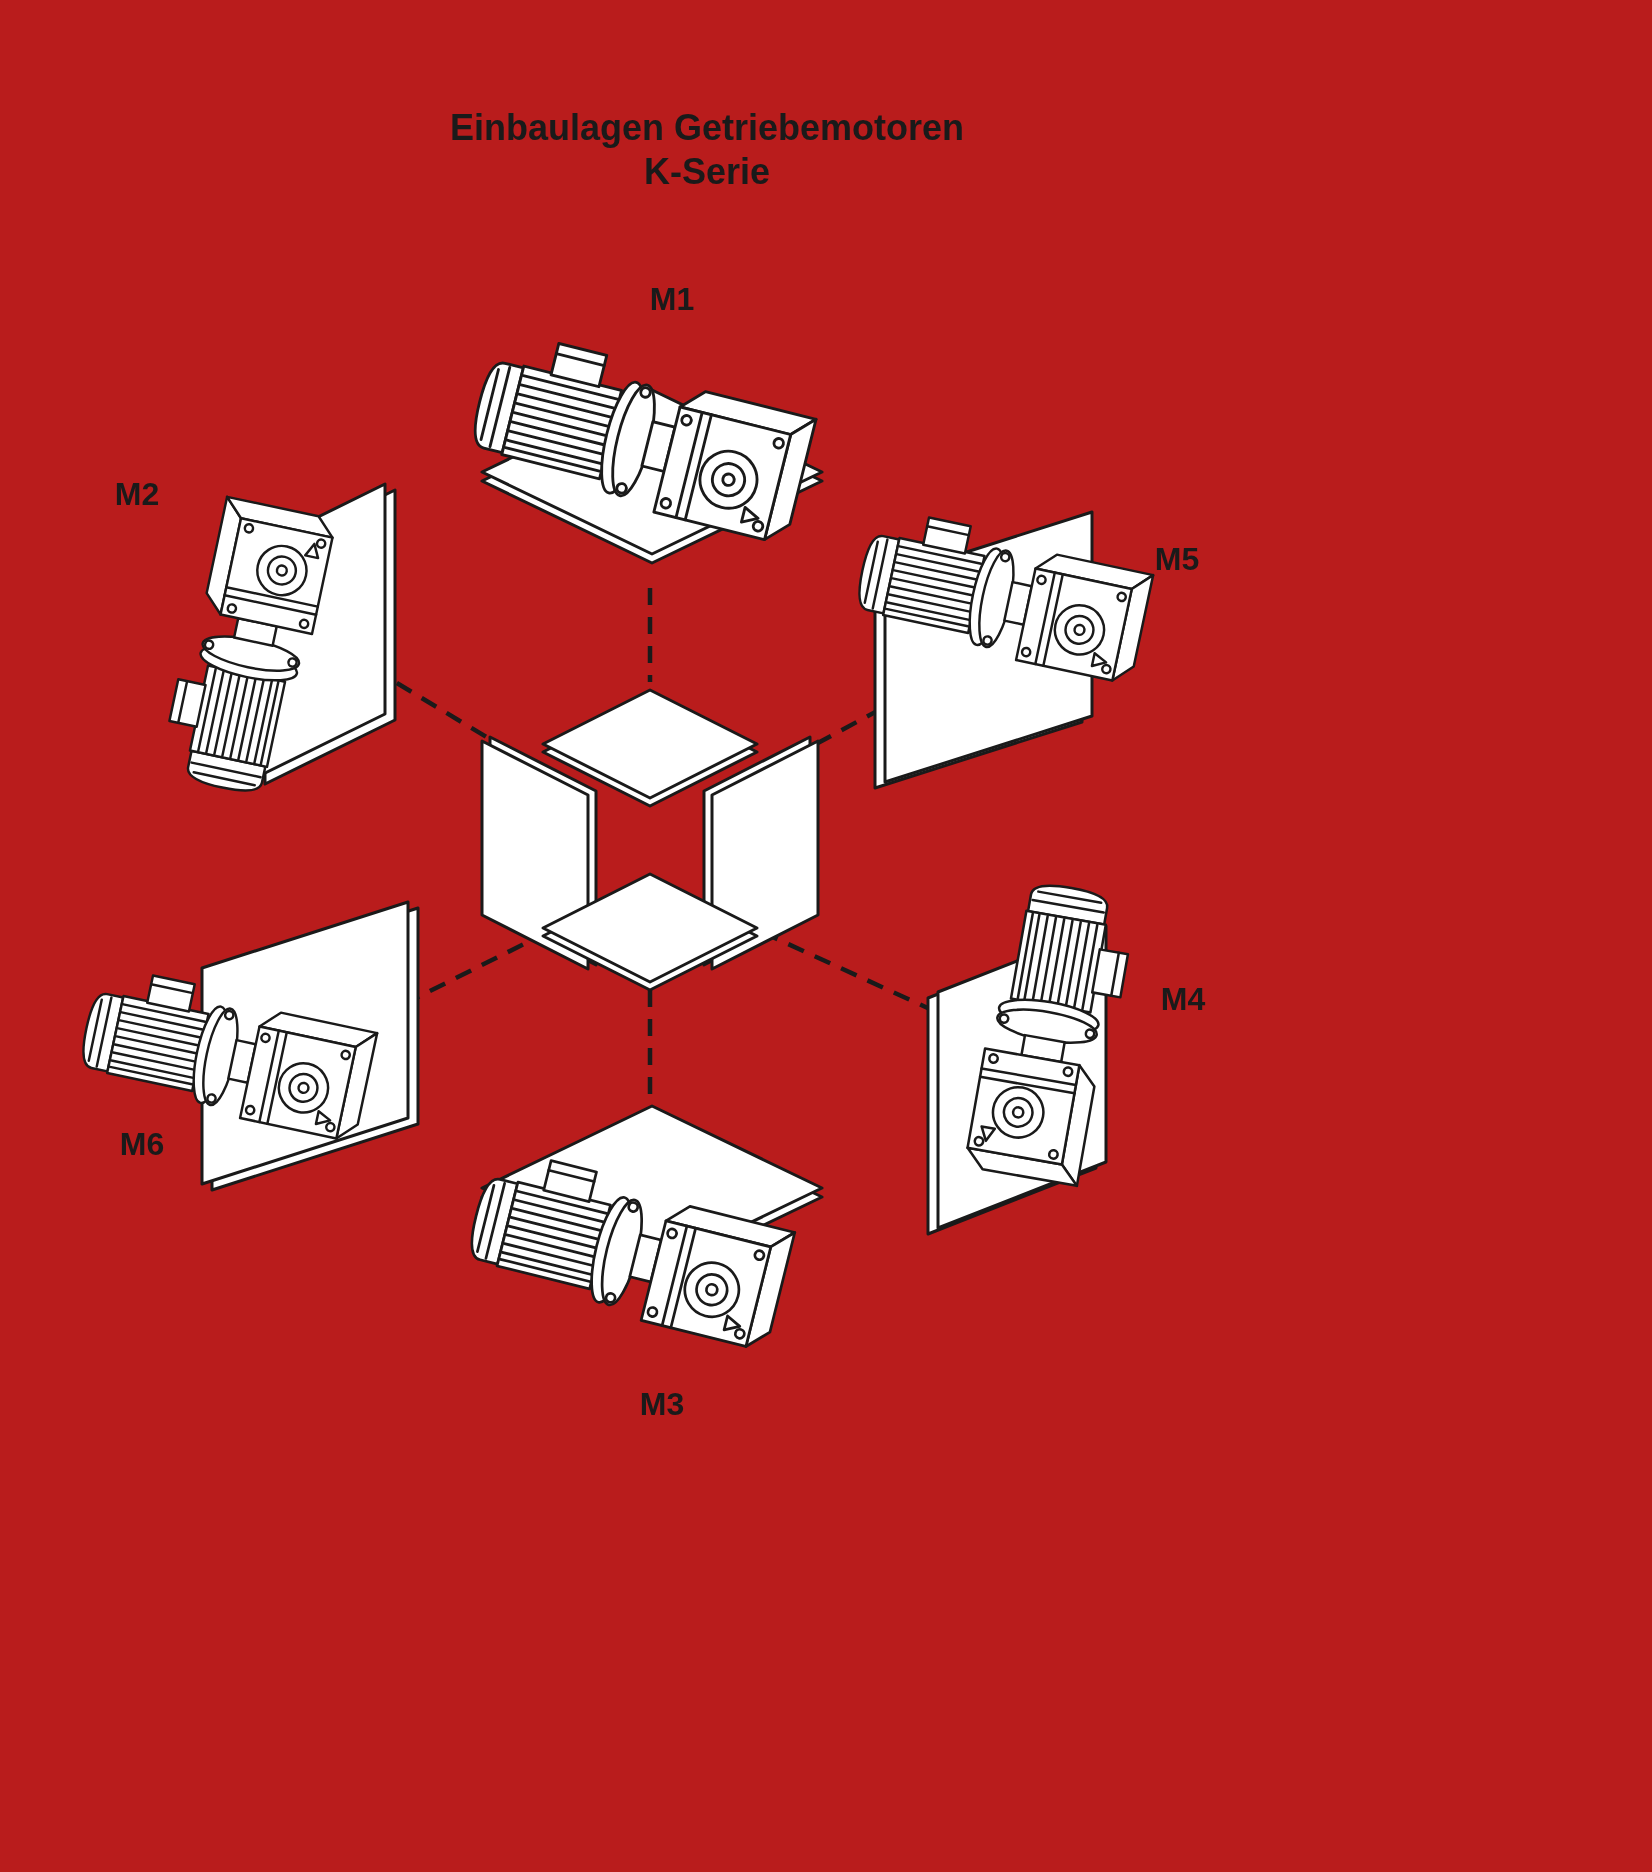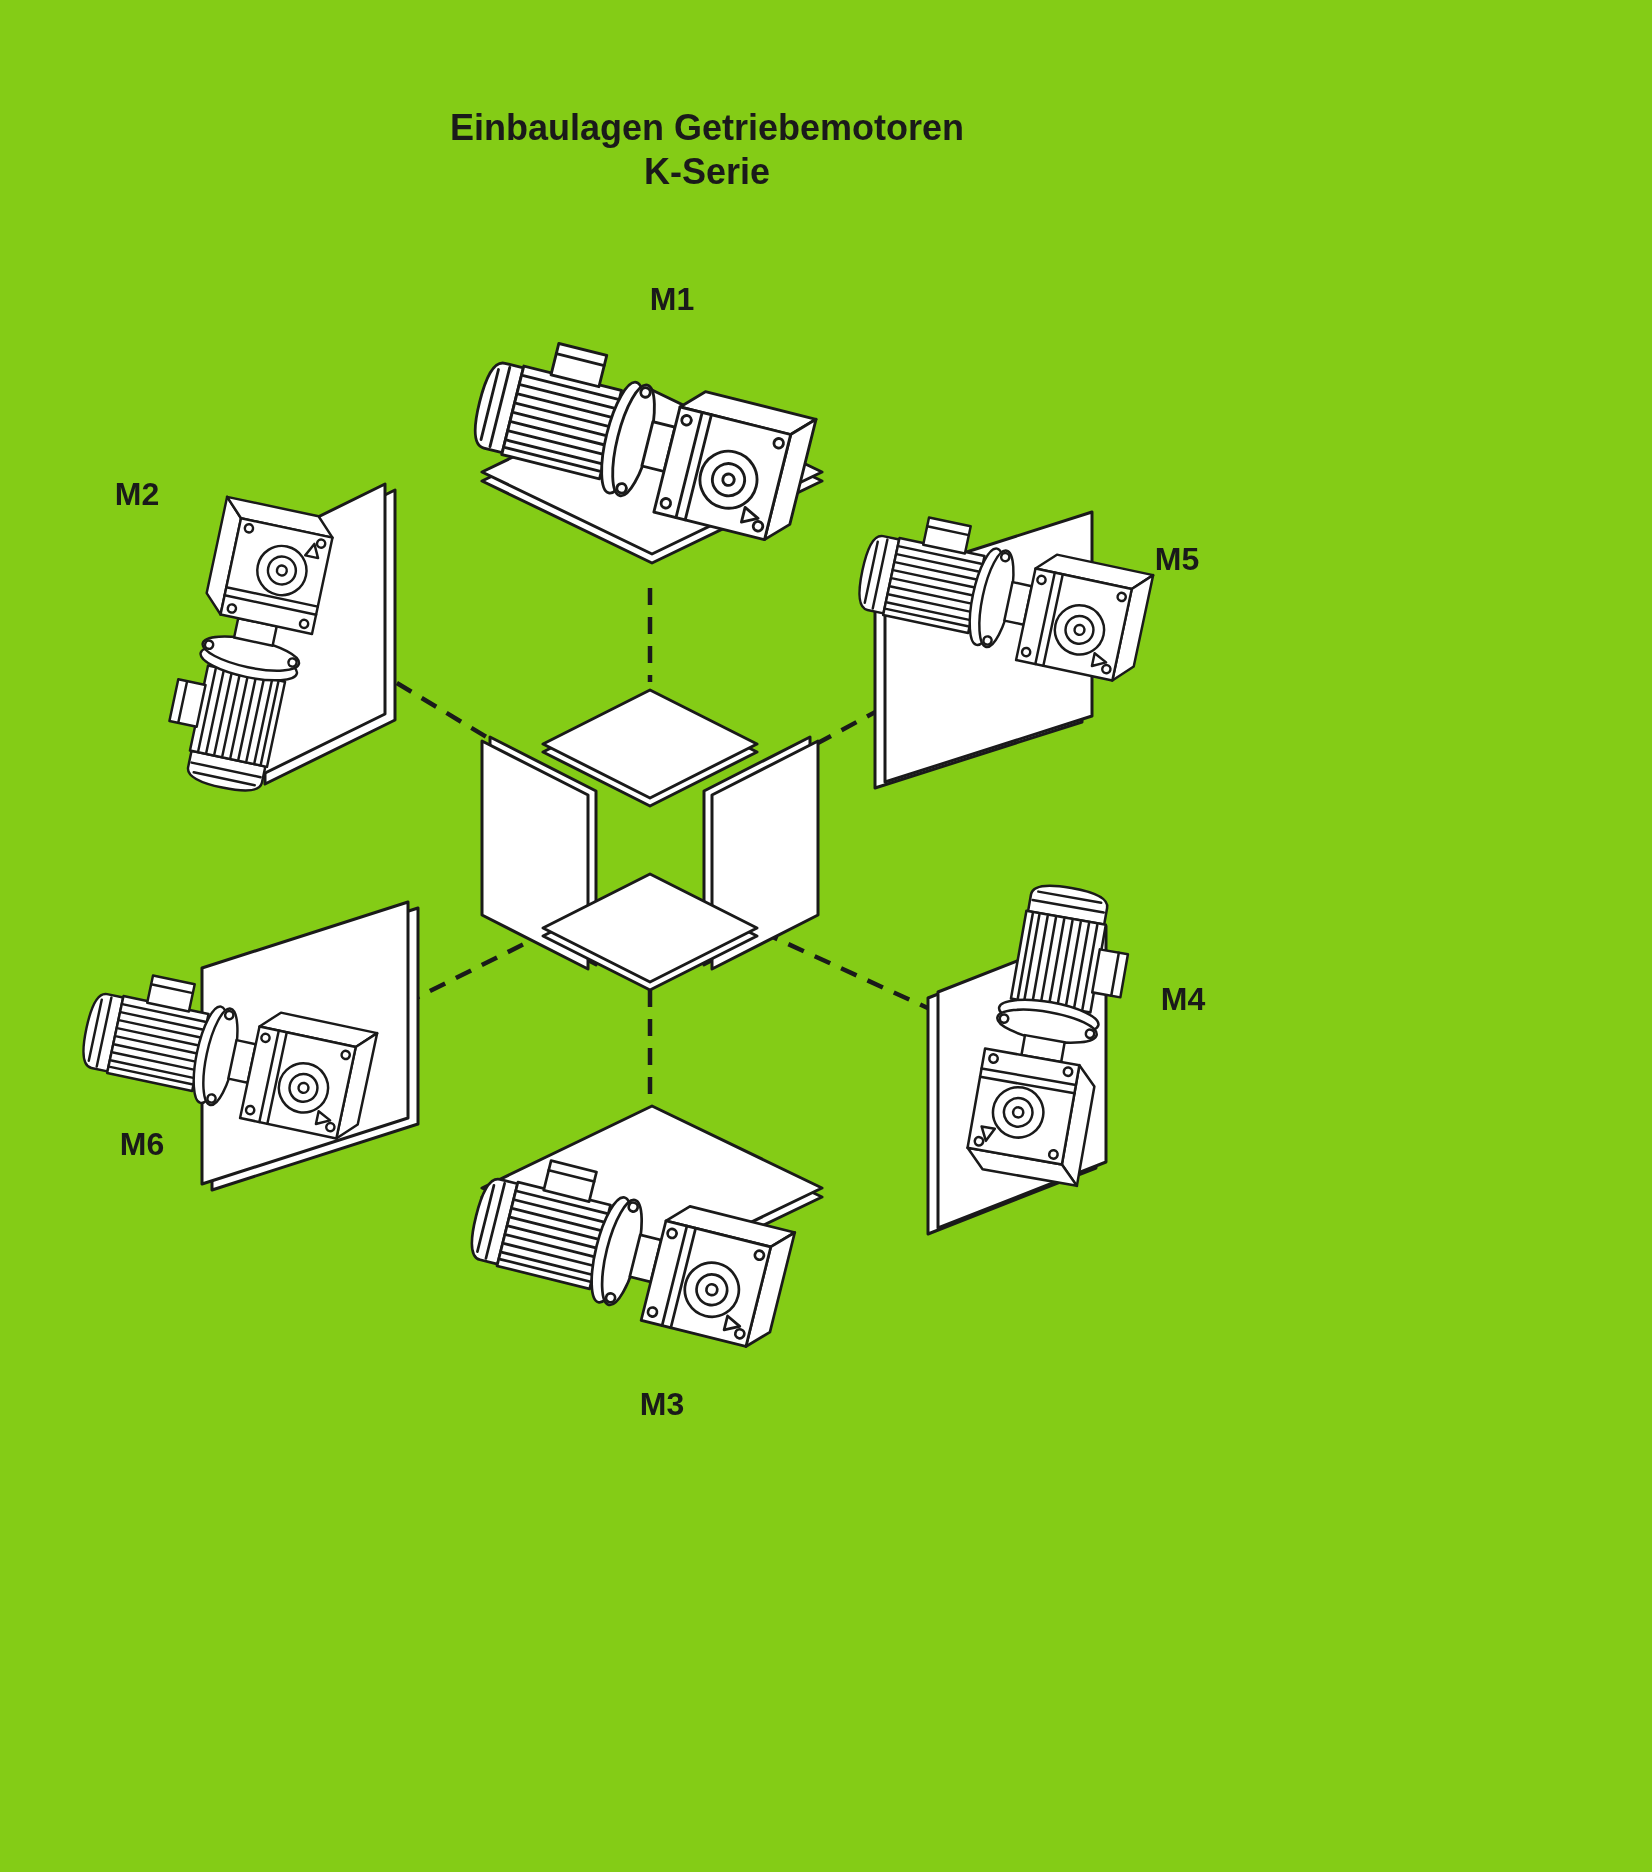--- a/index.html
+++ b/index.html
@@ -4,21 +4,21 @@
 <style>
   html, body {
     margin: 0;
     padding: 0;
     background: #ffffff;
   }
   .page {
     position: relative;
     width: 1652px;
     height: 1872px;
-    background: #84cc16;
+    background: #b91c1c;
     overflow: hidden;
   }
   svg { position: absolute; left: 0; top: 0; }
   .title-text {
     font-family: "Liberation Sans", sans-serif;
     font-weight: bold;
     font-size: 36px;
     fill: #1a1a1a;
   }
   .pos-label {

